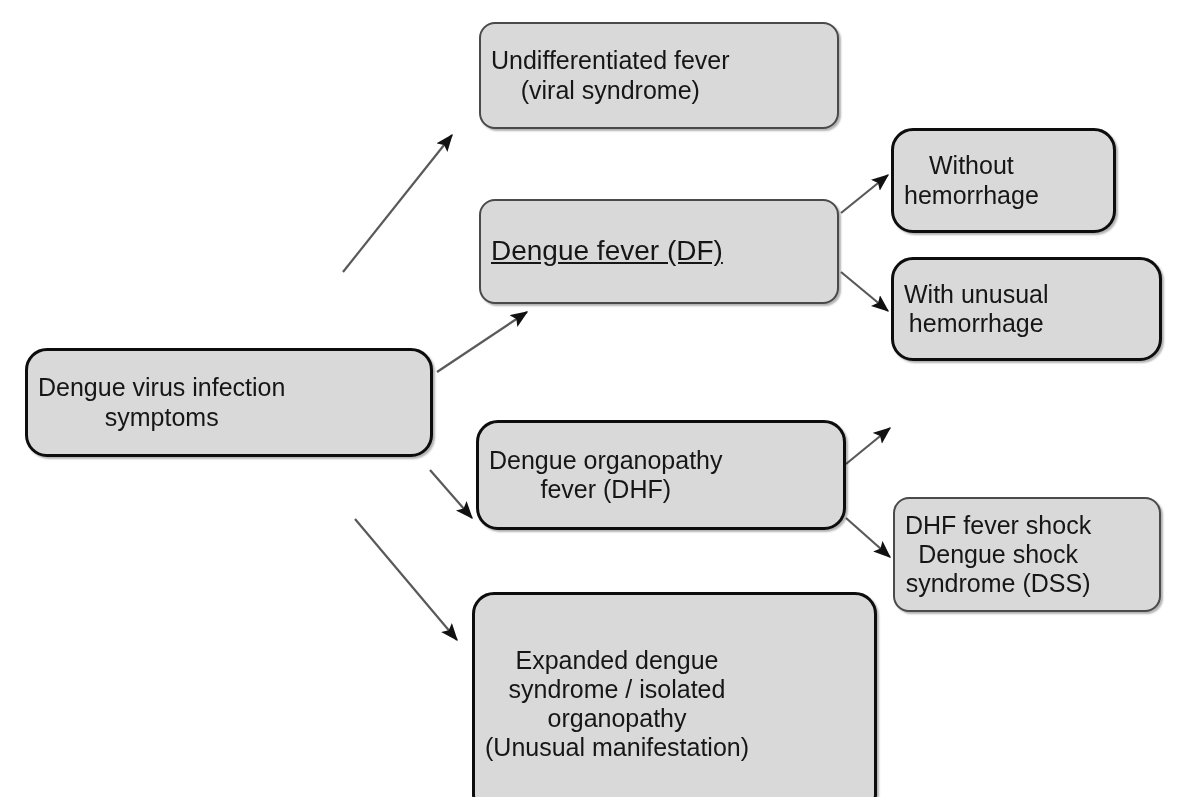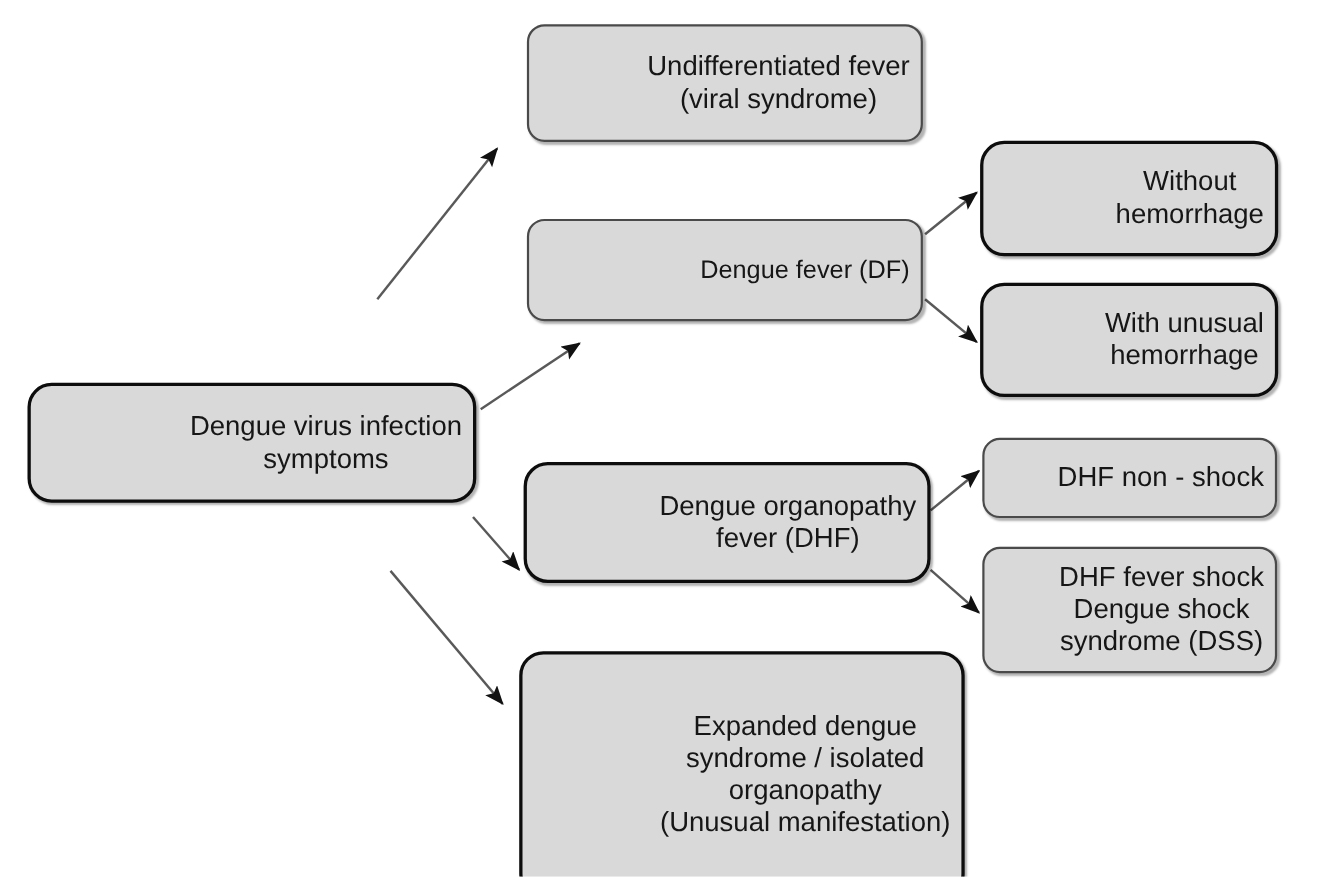--- a/index.html
+++ b/index.html
@@ -23,21 +23,21 @@
     top: 0;
     width: 1200px;
     height: 797px;
   }
   .node {
     position: absolute;
     box-sizing: border-box;
     background: #d9d9d9;
     display: flex;
     align-items: center;
-    justify-content: flex-end;
+    justify-content: flex-start;
     text-align: center;
     color: #161616;
     line-height: 1.17;
     white-space: pre-line;
     z-index: 2;
   }
   .node-thick {
     border: 3px solid #0d0d0d;
     border-radius: 22px;
     box-shadow: 2px 2px 2px rgba(0,0,0,0.30);
@@ -78,49 +78,46 @@
   <div class="node node-thick" style="left:25px; top:348px; width:408px; height:109px; font-size:25px;">
     <span class="node-label">Dengue virus infection
 symptoms</span>
   </div>
 
   <div class="node node-thin" style="left:479px; top:22px; width:360px; height:107px; font-size:25px;">
     <span class="node-label">Undifferentiated fever
 (viral syndrome)</span>
   </div>
 
-  <div class="node node-thin" style="left:479px; top:199px; width:360px; height:93px; font-size:23px;">
+  <div class="node node-thin" style="left:479px; top:199px; width:360px; height:105px; font-size:28px;text-decoration:underline;">
     <span class="node-label">Dengue fever (DF)</span>
   </div>
 
   <div class="node node-thick" style="left:476px; top:420px; width:370px; height:110px; font-size:25px;">
     <span class="node-label">Dengue organopathy
 fever (DHF)</span>
   </div>
 
   <div class="node node-thick" style="left:472px; top:592px; width:405px; height:224px; font-size:25px;">
     <span class="node-label">Expanded dengue
 syndrome / isolated
 organopathy
 (Unusual manifestation)</span>
   </div>
 
-  <div class="node node-thick" style="left:891px; top:128px; width:271px; height:105px; font-size:25px;">
+  <div class="node node-thick" style="left:891px; top:128px; width:225px; height:105px; font-size:25px;">
     <span class="node-label">Without
 hemorrhage</span>
   </div>
 
   <div class="node node-thick" style="left:891px; top:257px; width:271px; height:104px; font-size:25px;">
     <span class="node-label">With unusual
 hemorrhage</span>
   </div>
 
-  <div class="node node-thin" style="left:893px; top:398px; width:268px; height:73px; font-size:25px;">
-    <span class="node-label">DHF   non - shock</span>
-  </div>
 
   <div class="node node-thin" style="left:893px; top:497px; width:268px; height:115px; font-size:25px;">
     <span class="node-label">DHF fever shock
 Dengue shock
 syndrome (DSS)</span>
   </div>
 
 </div>
 
 </body></html>

